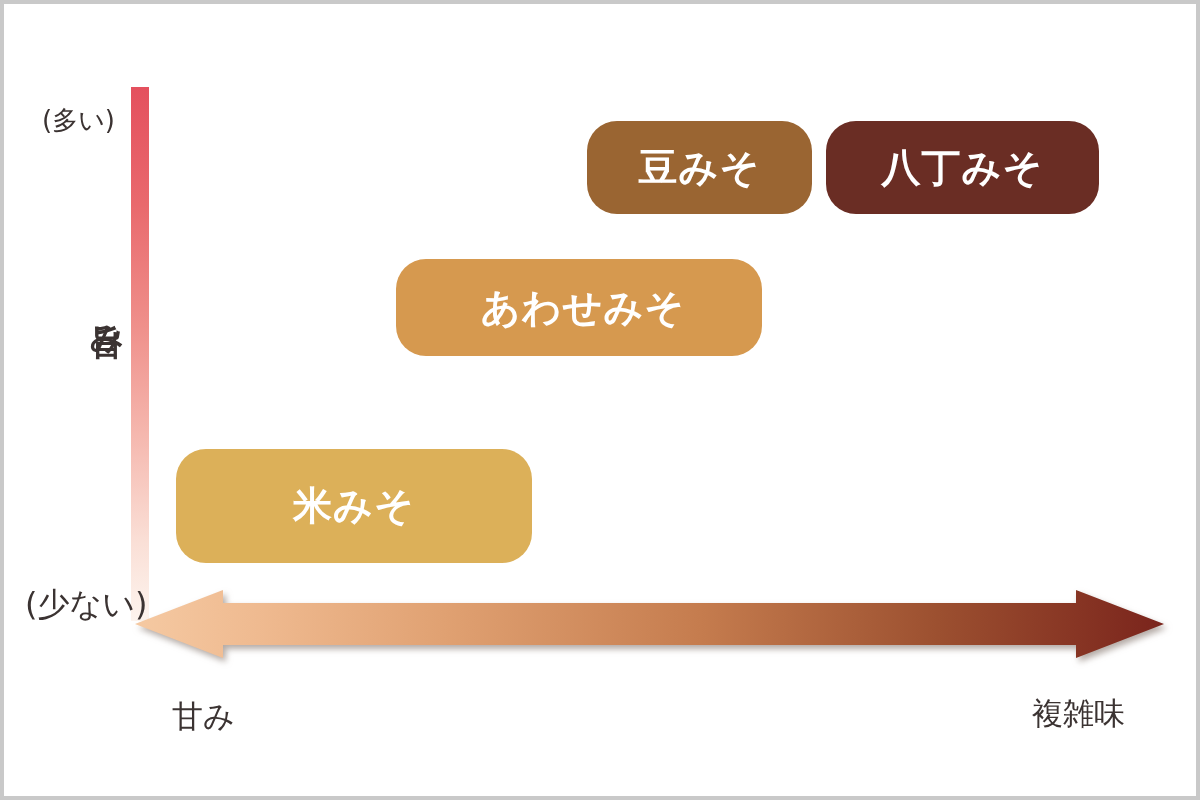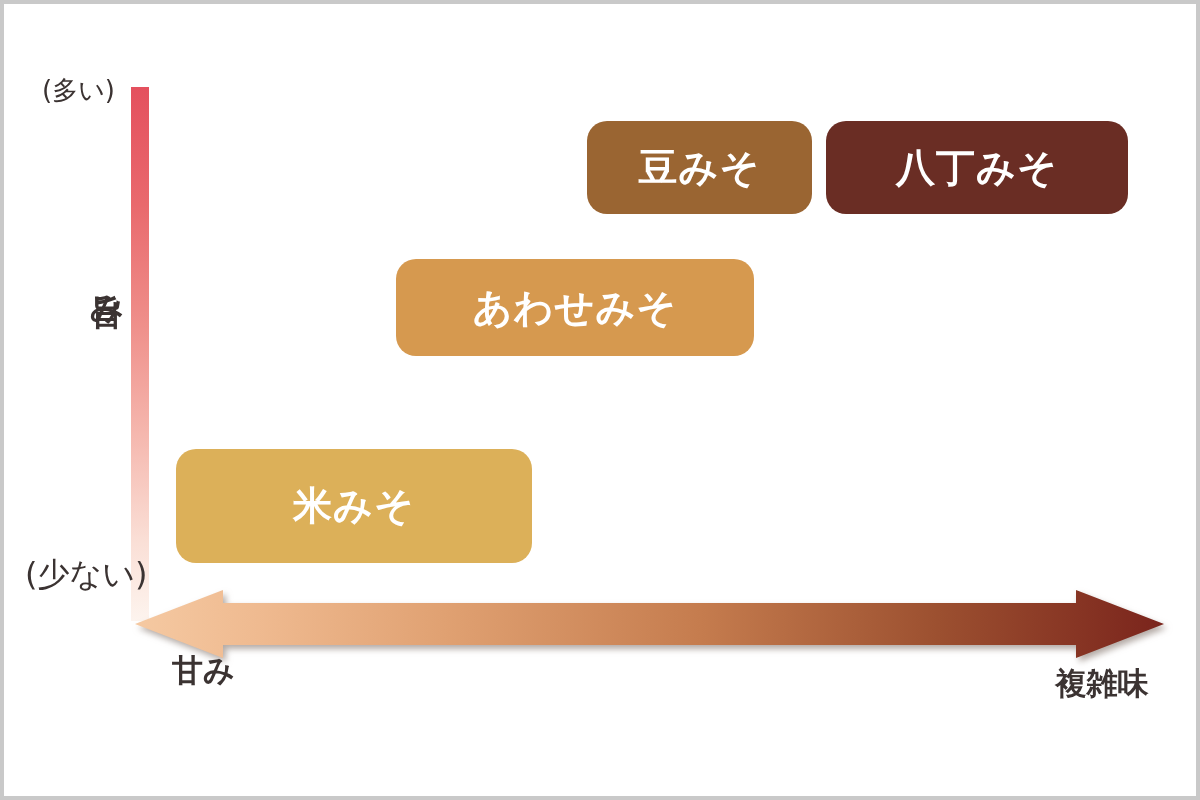--- a/index.html
+++ b/index.html
@@ -23,38 +23,38 @@
     background:linear-gradient(90deg,
       #f5c9a2 0%, #efba90 12%, #e0a172 30%, #c57c4e 55%, #9c5030 78%, #7a241c 100%);
     clip-path:polygon(0 50%, 8.55% 0, 8.55% 19%, 91.45% 19%, 91.45% 0,
                       100% 50%, 91.45% 100%, 91.45% 81%, 8.55% 81%, 8.55% 100%);
   }
   .x-arrow-wrap{
     position:absolute;left:0;top:0;width:1200px;height:800px;pointer-events:none;
     filter:drop-shadow(3px 4px 3px rgba(118,102,92,.55));
   }
   
-  .axis-text{position:absolute;color:#3b3332;white-space:nowrap;}
+  .axis-text{position:absolute;color:#3b3332;white-space:nowrap;margin-top:30px;}
   .lbl-top{left:38px;top:69px;font-size:26px;}
   .lbl-umami{left:80px;top:264px;font-size:33px;font-weight:600;
              writing-mode:vertical-rl;letter-spacing:4px;}
   .lbl-bottom{left:21px;top:549px;font-size:32px;}
-  .lbl-sweet{left:168px;top:646px;font-size:31px;font-weight:700;}
-  .lbl-complex{left:1028px;top:661px;width:140px;font-size:31px;font-weight:700;
-               text-align:center;line-height:37px;}
+  .lbl-sweet{left:168px;top:662px;font-size:31px;font-weight:400;}
+  .lbl-complex{left:1028px;top:661px;width:140px;font-size:31px;font-weight:400;
+               text-align:left;line-height:37px;}
   
   .miso-box{
-    position:absolute;border-radius:20px;
+    position:absolute;border-radius:30px;
     display:flex;align-items:center;justify-content:center;
     color:#ffffff;font-weight:bold;font-size:39px;letter-spacing:1px;
   }
   .box-kome  {left:172px;top:445px;width:356px;height:114px;background:#dcb059;}
-  .box-awase {left:392px;top:255px;width:358px;height:97px;background:#d6994f;}
+  .box-awase {left:392px;top:255px;width:358px;height:97px;background:#d6994f;padding-left:8px;}
   .box-mame  {left:583px;top:117px;width:225px;height:93px;background:#9a6532;}
-  .box-hatcho{left:822px;top:117px;width:302px;height:93px;background:#6a2d24;font-family:Liberation Mono, monospace;}
+  .box-hatcho{left:822px;top:117px;width:273px;height:93px;background:#6a2d24;font-family:Liberation Mono, monospace;}
 </style>
 </head>
 <body>
 
 <div class="canvas">
 
   <div class="y-bar"></div>
 
   <div class="x-arrow-wrap">
     <div class="x-arrow"></div>

